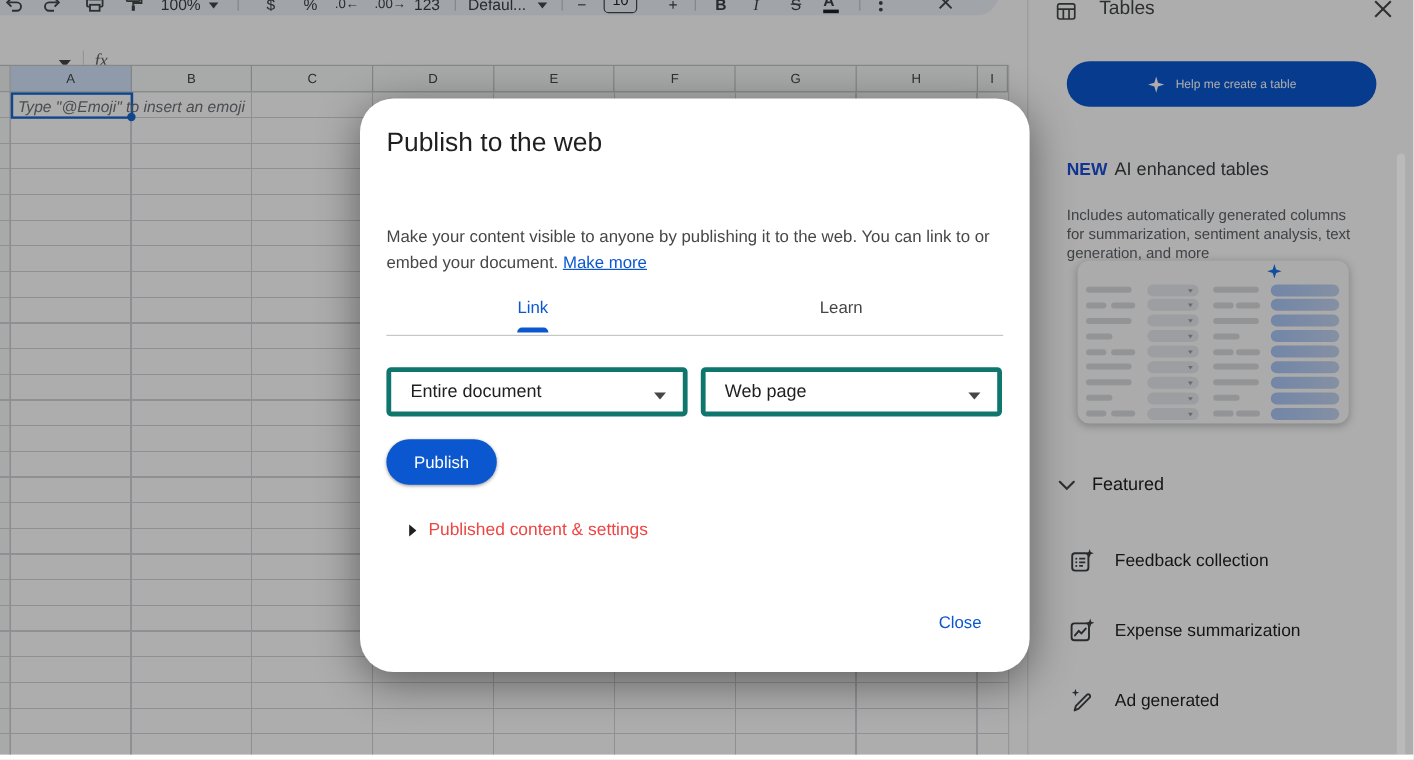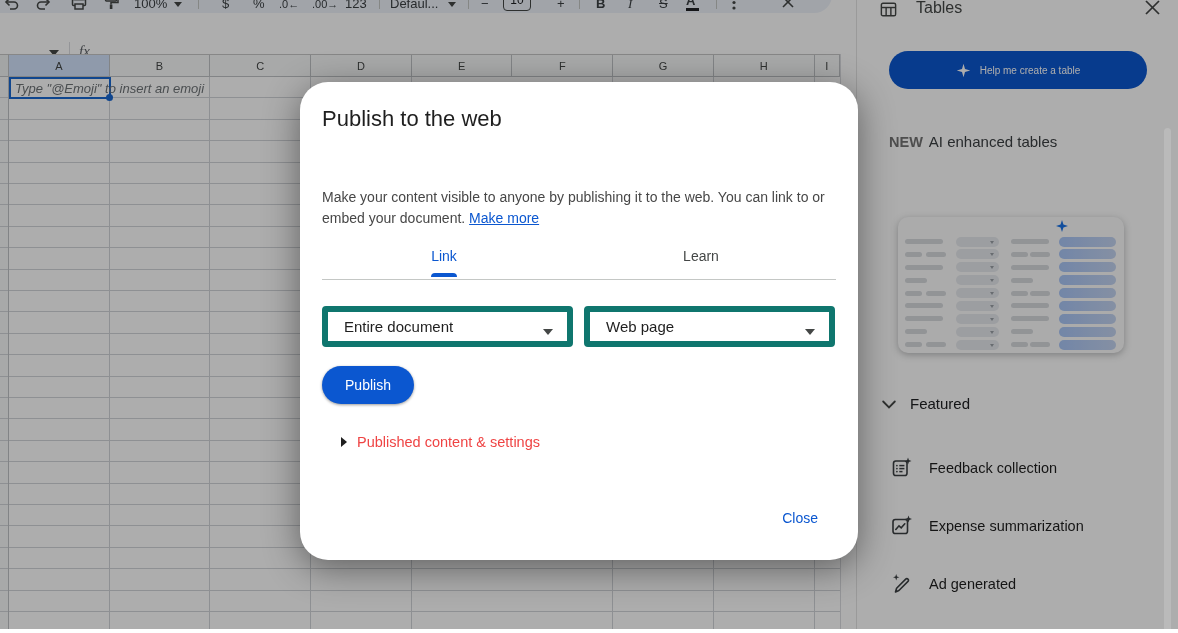--- a/index.html
+++ b/index.html
@@ -36,21 +36,21 @@
   .a1-text{position:absolute;left:4px;top:0;height:18px;display:flex;align-items:center;font-size:13px;font-style:italic;color:#6e7377;white-space:nowrap;}
   .fill-handle{position:absolute;right:-4px;bottom:-4px;width:7px;height:7px;border-radius:50%;background:#1967d2;}
 
   
   .sidebar{position:absolute;left:856px;top:0;width:322px;height:633px;background:#fff;border-left:1px solid #e3e3e3;box-sizing:border-box;}
   .sb-header-icon{position:absolute;left:22px;top:0px;}
   .sb-title{position:absolute;left:59px;top:-1px;font-size:16px;font-weight:500;color:#444746;}
   .sb-close{position:absolute;left:287px;top:-1px;cursor:pointer;}
   .help-btn{position:absolute;left:32px;top:51px;width:258px;height:38px;border:none;border-radius:19px;background:#0b57d0;color:#fff;font-size:10px;font-weight:500;font-family:inherit;display:flex;align-items:center;justify-content:center;gap:9px;}
   .new-line{position:absolute;left:32px;top:133px;display:flex;gap:6px;align-items:baseline;}
-  .new-badge{font-size:14.5px;font-weight:700;color:#737373;}
+  .new-badge{font-size:14.5px;font-weight:700;color:#1d4ed8;}
   .new-heading{font-size:15px;color:#3c4043;}
   .new-desc{position:absolute;left:32px;top:158px;width:250px;font-size:12.5px;line-height:16px;color:#5f6368;}
   .ai-card{position:absolute;left:41px;top:217px;width:226px;height:136px;background:#fcfcfd;border-radius:10px;box-shadow:0 2px 7px rgba(60,64,67,.35);padding-top:18px;box-sizing:border-box;}
   .card-sparkle{position:absolute;left:158px;top:3px;}
   .crow{position:relative;height:12.9px;}
   .pill{position:absolute;border-radius:3px;background:#d7dade;height:5px;top:4px;}
   .p-c1{left:7px;}
   .p-c1b{left:28px;}
   .p-c3{left:113px;}
   .p-c3b{left:132px;}
@@ -72,21 +72,21 @@
   
   .dialog{position:absolute;left:300px;top:82px;width:558px;height:478px;background:#fff;border-radius:28px;box-shadow:0 8px 36px rgba(0,0,0,.45);z-index:50;}
   .dlg-title{position:absolute;left:22px;top:24px;font-size:22px;font-weight:400;color:#1f1f1f;margin:0;}
   .dlg-status{position:absolute;left:22px;top:62px;font-size:14px;color:#474747;margin:0;}
   .dlg-desc{position:absolute;left:22px;top:105px;width:516px;font-size:14px;line-height:20.5px;color:#474747;margin:0;}
   .learn-more{color:#0b57d0;text-decoration:underline;cursor:pointer;}
   .tab{position:absolute;top:166px;transform:translateX(-50%);font-size:14px;font-weight:500;color:#444746;cursor:pointer;}
   .tab.active{color:#0b57d0;}
   .tab-indicator{position:absolute;left:131px;top:191px;width:26px;height:4px;border-radius:4px 4px 0 0;background:#0b57d0;}
   .tab-divider{position:absolute;left:22px;top:197px;width:514px;height:1px;background:#c4c7c5;}
-  .dd{position:absolute;top:224px;width:251px;height:41px;border:6px solid #0f766e;border-radius:4px;box-sizing:border-box;display:flex;align-items:center;cursor:pointer;text-align:center;}
+  .dd{position:absolute;top:224px;width:251px;height:41px;border:4px solid #0f766e;border-radius:4px;box-sizing:border-box;display:flex;align-items:center;cursor:pointer;text-align:center;}
   .dd span{margin-left:16px;font-size:15px;color:#1f1f1f;}
   .dd .caret{position:absolute;right:14px;top:17px;width:0;height:0;border-left:5px solid transparent;border-right:5px solid transparent;border-top:6px solid #444746;}
   .publish-btn{position:absolute;left:22px;top:284px;width:92px;height:38px;border:none;border-radius:19px;background:#0b57d0;color:#fff;font-size:14px;font-weight:500;font-family:inherit;box-shadow:0 1px 3px rgba(0,0,0,.4);cursor:pointer;}
   .disclosure{position:absolute;left:41px;top:352px;display:flex;align-items:center;gap:10px;cursor:pointer;}
   .disc-tri{width:0;height:0;border-top:5px solid transparent;border-bottom:5px solid transparent;border-left:6px solid #1f1f1f;}
   .disc-label{font-size:14.5px;color:#ef4444;}
   .close-action{position:absolute;right:40px;top:428px;font-size:14px;font-weight:500;color:#0b57d0;cursor:pointer;}
 </style>
 </head>
 <body>
@@ -193,20 +193,21 @@
       <svg width="15" height="15" viewBox="0 0 20 20">
           <path d="M10 1 L12 8 L19 10 L12 12 L10 19 L8 12 L1 10 L8 8 Z" fill="#ffffff"></path>
         </svg>
       <span>Help me create a table</span>
     </button>
 
     <div class="new-line">
       <span class="new-badge">NEW</span>
       <span class="new-heading">AI enhanced tables</span>
     </div>
+    <p class="new-desc">Includes automatically generated columns for summarization, sentiment analysis, text generation, and more</p>
 
     <div class="ai-card">
       <svg class="card-sparkle" width="12" height="12" viewBox="0 0 20 20">
           <path d="M10 0 L12.4 7.6 L20 10 L12.4 12.4 L10 20 L7.6 12.4 L0 10 L7.6 7.6 Z" fill="#1a73e8"></path>
         </svg>
       <div class="crow">
           <i class="pill p-c1 w-long"></i>
           <i class="cap"></i>
           <i class="pill p-c3 w-long"></i>
           <i class="bluepill"></i>

